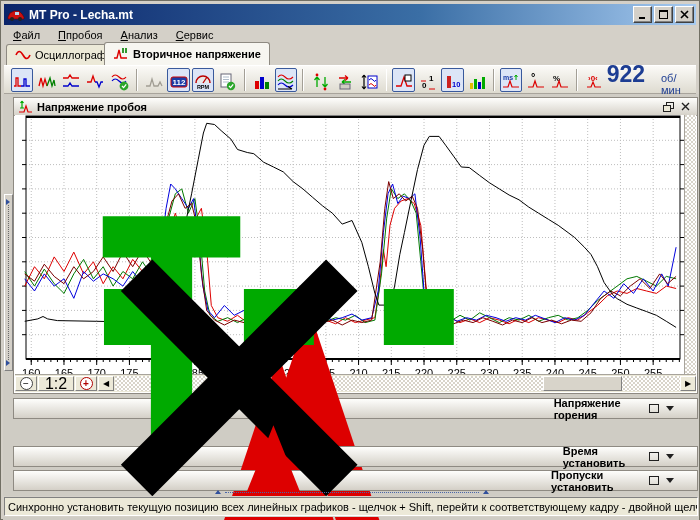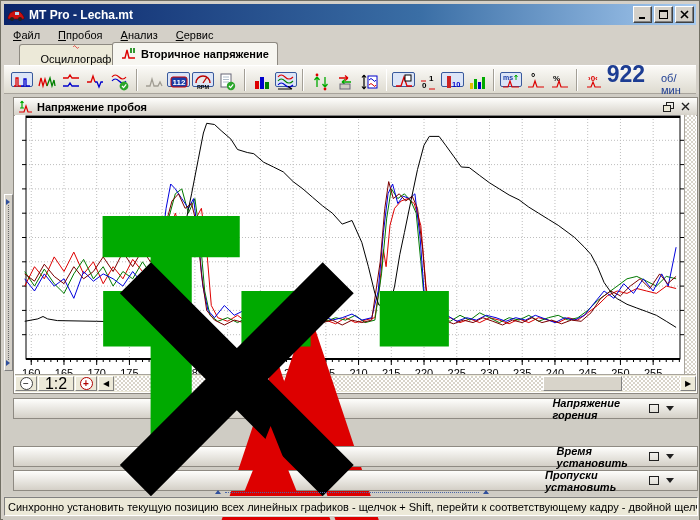--- a/index.html
+++ b/index.html
@@ -20,27 +20,27 @@
   
   .menubar{position:absolute;left:3px;top:24px;right:3px;height:19px;display:flex;align-items:center;}
   .menu-item{padding:2px 9px;}
   .menu-item .u{text-decoration:underline;}
   
   .tabrow{position:absolute;left:3px;top:43px;right:3px;height:21px;}
   .tab{position:absolute;bottom:0;height:20px;display:flex;align-items:center;gap:4px;
     padding:0 8px;background:#ece9d8;border:1px solid #8e8a82;border-bottom:none;
     border-radius:3px 3px 0 0;}
   .tab.active{height:22px;background:#f7f6f1;font-weight:bold;z-index:2;}
-  .tab1{left:15px;width:96px;flex-direction:column;}
-  .tab2{left:108px;margin-top:44px;}
+  .tab1{left:2px;width:96px;}
+  .tab2{left:100px;margin-top:44px;}
   
   .toolbar{position:absolute;left:3px;top:64px;right:3px;height:29px;
     background:linear-gradient(#fbfaf7,#dedbd0);border-top:1px solid #fff;
     border-bottom:1px solid #a8a49c;display:flex;align-items:center;padding-left:6px;box-sizing:border-box;}
-  .tbtn{width:25px;height:15px;border:1px solid transparent;display:flex;align-items:flex-start;
+  .tbtn{width:25px;height:24px;border:1px solid transparent;display:flex;align-items:flex-end;
     justify-content:center;margin:0 1px;box-sizing:border-box;background:transparent;}
   .tbtn.pressed{background:#dce5f7;border:1px solid #39599c;border-radius:2px;}
   .tbtn.disabled{opacity:.9}
   .tsep{width:1px;height:22px;background:#a39f96;border-right:1px solid #fff;margin:0 4px;}
   .rpmbox{margin-left:auto;margin-right:10px;display:flex;align-items:baseline;gap:16px;color:#1d3d93;}
   .rpm-val{font-size:23px;font-weight:bold;line-height:1;}
   .rpm-unit{font-size:11px;}
   
   .client{position:absolute;left:2px;top:93px;width:696px;height:466px;background:#cfccc4;}
   .panel{position:absolute;left:10px;width:685px;background:#fff;border:1px solid #8e8a82;box-sizing:border-box;}
@@ -63,21 +63,21 @@
   .zlabel{width:36px;font-size:16px;}
   .arrbtn{width:16px;font-size:8px;color:#000;}
   .circle{width:11px;height:11px;border-radius:50%;border:1px solid #404040;display:flex;
     align-items:center;justify-content:center;font-size:10px;line-height:1;background:#fff;}
   .circle.red{border-color:#b00000;color:#b00000;font-weight:bold;}
   .track{flex:1;align-self:stretch;position:relative;margin:1px 0;
     background:repeating-conic-gradient(#ffffff 0deg 90deg,#d8d4ca 90deg 180deg);background-size:4px 4px;}
   .thumb{position:absolute;top:0;bottom:0;left:428px;width:79px;background:#d8d4ca;
     border:1px solid;border-color:#fff #808080 #808080 #fff;box-sizing:border-box;}
   .collapsed{height:21px;border:1px solid #8e8a82;background:linear-gradient(#fefefc,#d4d0c7);
-    display:flex;align-items:center;gap:4px;padding:0 20px;font-weight:bold;box-sizing:border-box;font-style:italic;}
+    display:flex;align-items:center;gap:4px;padding:0 20px;font-weight:bold;box-sizing:border-box;}
   
   .vsplit{position:absolute;left:1px;top:100px;width:7px;height:175px;background:#d4d0c8;
     border:1px solid #fff;border-right-color:#808080;border-bottom-color:#808080;}
   .vsplit .dots{position:absolute;left:3px;top:10px;bottom:10px;border-left:1px dotted #6a6a6a;}
   .tri-r{position:absolute;left:1px;width:0;height:0;border-top:3px solid transparent;
     border-bottom:3px solid transparent;border-left:4px solid #31509c;}
   .hsplit{position:absolute;left:210px;top:395px;width:278px;height:7px;}
   .hsplit .dots{position:absolute;left:12px;right:12px;top:3px;border-top:1px dotted #4a67a8;}
   .tri-u{position:absolute;top:1px;width:0;height:0;border-left:3px solid transparent;
     border-right:3px solid transparent;border-bottom:4px solid #31509c;}

